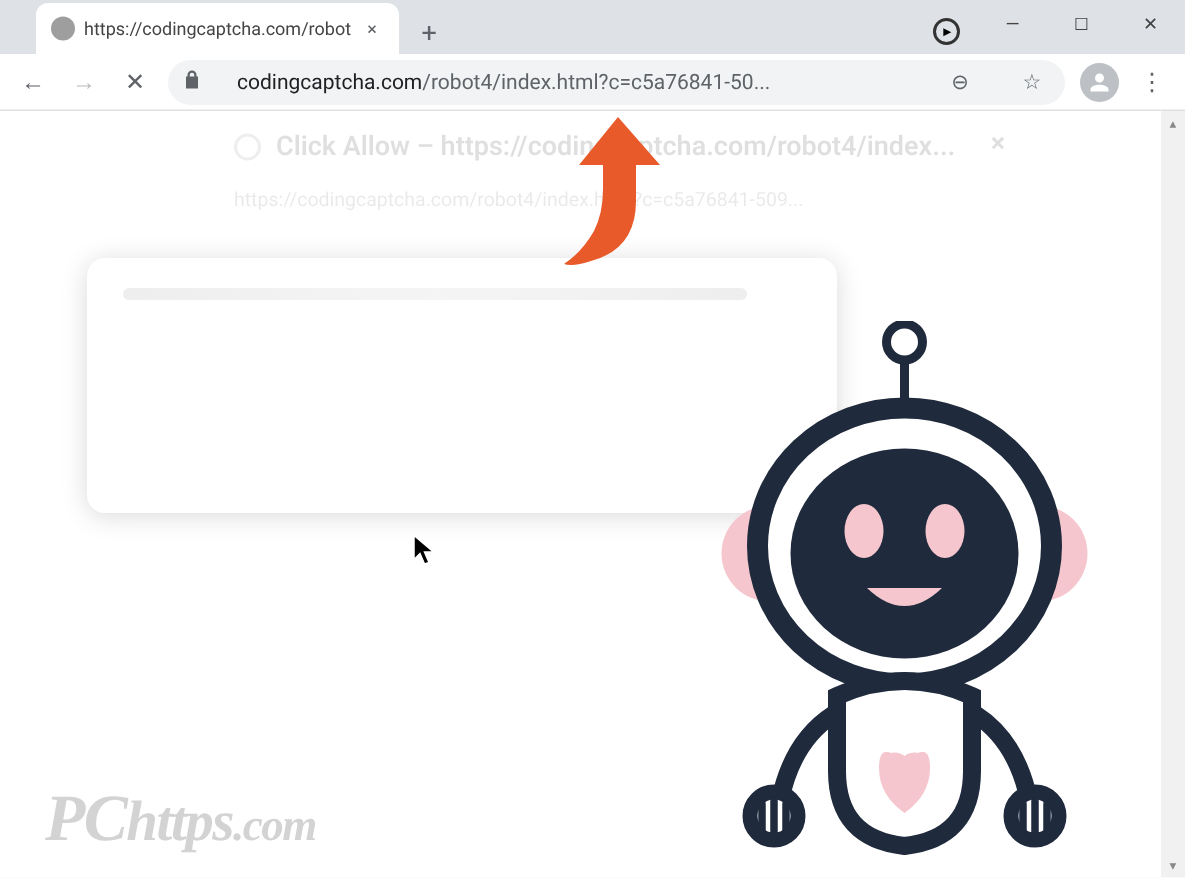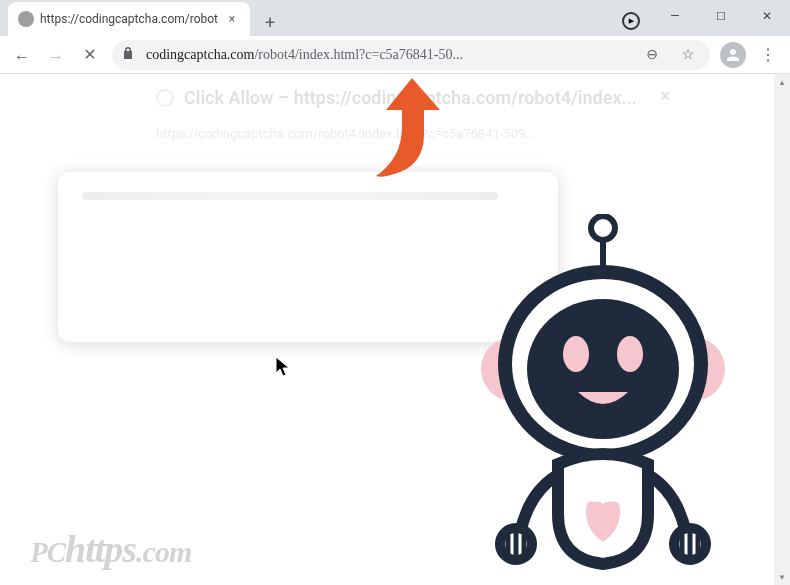--- a/index.html
+++ b/index.html
@@ -33,21 +33,21 @@
     .window-btn.minimize::before { content: "—"; font-size: 12px; }
     .window-btn.maximize::before { content: "☐"; font-size: 11px; }
     .window-btn.close::before { content: "✕"; font-size: 12px; }
     
     
     .tabstrip {
       height: 36px;
       background: #dee1e6;
       display: flex;
       align-items: flex-end;
-      padding-left: 8px;
+      padding-left: 24px;
       padding-top: 6px;
     }
     .tab {
       background: #ffffff;
       height: 34px;
       min-width: 240px;
       max-width: 260px;
       border-radius: 8px 8px 0 0;
       display: flex;
       align-items: center;
@@ -135,22 +135,21 @@
       flex: 1;
       height: 30px;
       background: #f1f3f4;
       border-radius: 15px;
       display: flex;
       align-items: center;
       padding: 0 10px;
       margin: 0 4px;
       font-size: 14px;
       color: #5f6368;
-      gap: 12px;
-      font-family: Liberation Serif, serif;
+      gap: 24px;
     }
     .lock-icon { font-size: 12px; color: #5f6368; }
     .url-text {
       flex: 1;
       white-space: nowrap;
       overflow: hidden;
       color: #202124;
     }
     .url-text .domain { color: #202124; }
     .url-text .path { color: #5f6368; }
@@ -286,21 +285,21 @@
       position: absolute;
       left: 30px;
       bottom: 14px;
       font-size: 38px;
       font-style: italic;
       font-weight: 600;
       color: rgba(128,130,133,0.35);
       letter-spacing: -1px;
       font-family: Georgia, serif;
     }
-    .watermark .pc { font-size: 29px; }
+    .watermark .pc { font-size: 44px; }
     .watermark .risk {  }
     .watermark .com { font-size: 30px; }
     
     
     .scrollbar {
       position: absolute;
       right: 0;
       top: 0;
       width: 16px;
       height: 100%;

